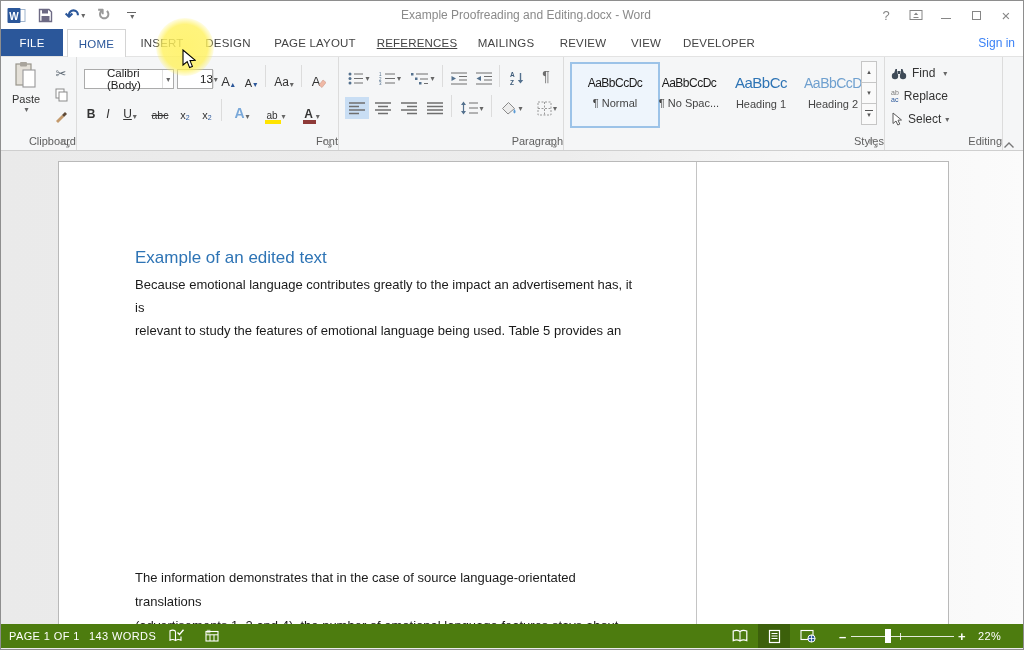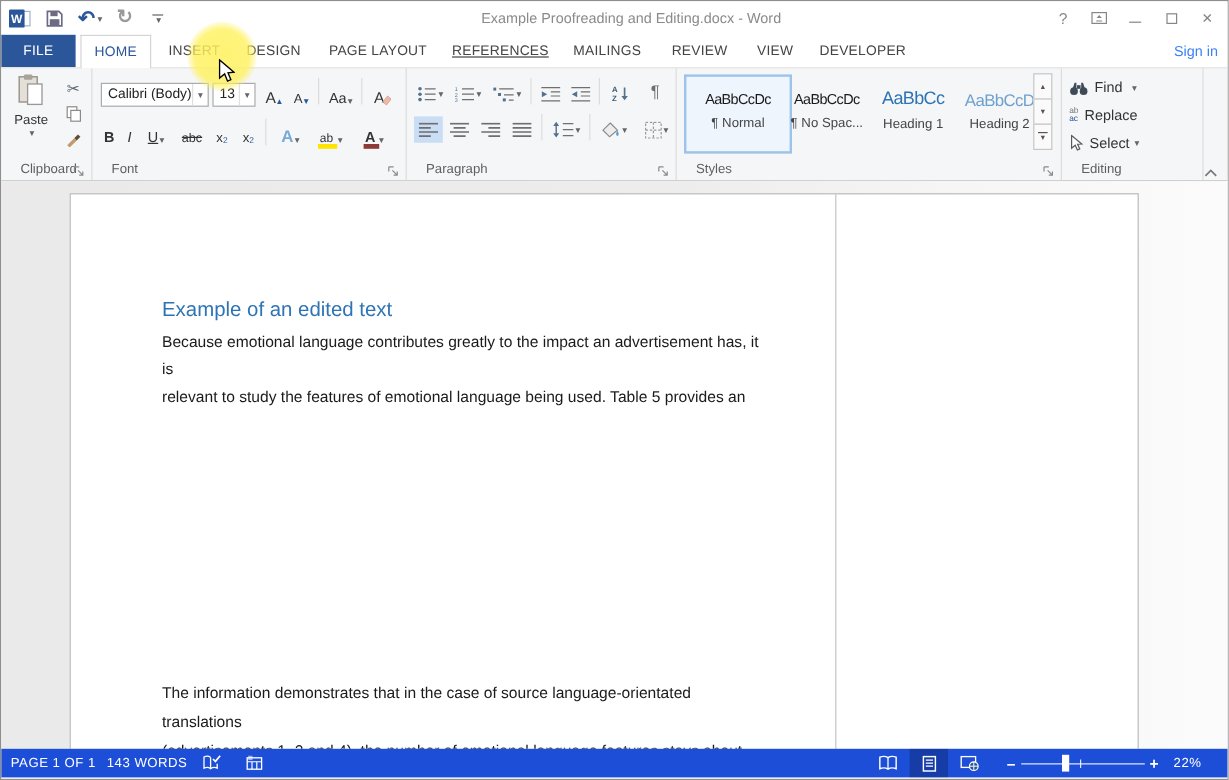--- a/index.html
+++ b/index.html
@@ -24,34 +24,34 @@
   
   .tabrow { position:absolute; left:0; top:28px; width:100%; height:27px; background:#fff; }
   .tab { position:absolute; top:0; height:27px; display:flex; align-items:center; justify-content:center; font-size:11.5px; color:#444; letter-spacing:.2px; }
   .tab-file { background:#2b579a; color:#fff; }
   .tab-home { background:#fff; color:#2b579a; border:1px solid #d4d4d4; border-bottom:none; height:28px; z-index:5; }
   .signin { position:absolute; right:8px; top:0; height:27px; display:flex; align-items:center; font-size:12px; color:#3b82f6; }
 
   
   .ribbon { position:absolute; left:0; top:55px; width:100%; height:95px; background:#f5f6f7; border-top:1px solid #e3e3e3; border-bottom:1px solid #cfcfcf; }
   .grp { position:absolute; top:0; height:93px; border-right:1px solid #dcdcdc; }
-  .grp-label { position:absolute; bottom:3px; left:16px; right:0; text-align:left; font-size:11px; color:#5f5f5f; }
+  .grp-label { position:absolute; bottom:3px; left:16px; right:0; text-align:right; font-size:11px; color:#5f5f5f; }
   .launcher { position:absolute; bottom:3px; right:3px; width:12px; height:12px; }
   .chev-collapse { position:absolute; right:6px; bottom:5px; width:14px; height:10px; }
   .icon-sep { position:absolute; top:8px; width:0; height:22px; border-left:1px solid #dcdcdc; }
 
   
   .paste-big { position:absolute; left:5px; top:4px; width:40px; height:72px; text-align:center; font-size:11px; color:#333; }
   .paste-big .lbl { margin-top:2px; }
   .clip-col { position:absolute; left:48px; top:6px; width:24px; }
   .clip-col > div { height:21px; display:flex; align-items:center; justify-content:center; }
   .glyph-cut { color:#5f6a75; font-size:13px; }
 
   
-  .combo { position:absolute; top:12px; height:20px; background:#fff; border:1px solid #ababab; display:flex; align-items:center; font-size:11.5px; color:#222; padding-left:5px; }
+  .combo { position:absolute; top:12px; height:20px; background:#fff; border:1px solid #ababab; display:flex; align-items:center; font-size:11.5px; color:#222; padding-left:22px; }
   .combo .dd { margin-left:auto; width:13px; text-align:center; color:#666; font-size:8px; border-left:1px solid #e0e0e0; align-self:stretch; line-height:19px; }
   .fbtn { position:absolute; display:flex; align-items:flex-end; justify-content:center; font-size:12px; color:#333; height:20px; }
   .frow2 { top:44px; }
   .dd8 { font-size:8px; color:#666; margin-left:1px; }
   .colorbar { position:absolute; left:2px; bottom:1px; height:4px; }
 
   
   .pbtn { position:absolute; display:flex; align-items:center; justify-content:center; height:22px; }
   .pbtn.sel { background:#c9def4; }
 
@@ -74,21 +74,21 @@
   
   .workspace { position:absolute; left:0; top:150px; width:1024px; height:473px; background:linear-gradient(to right,#eaeaea 0%, #ededed 55%, #f6f6f6 78%, #fbfbfb 100%); overflow:hidden; }
   .page { position:absolute; left:57px; top:10px; width:891px; height:520px; background:#fff; border:1px solid #b9b9b9; }
   .page-divider { position:absolute; left:637px; top:0; bottom:0; border-left:1px solid #c4c4c4; }
   .doc-heading { position:absolute; left:76px; top:86px; font-size:17px; color:#2e74b5; }
   .doc-para { position:absolute; left:76px; width:500px; font-size:13px; color:#1b1b1b; line-height:23px; }
   .doc-para.p1 { top:111px; }
   .doc-para.p2 { top:404px; line-height:24px; }
 
   
-  .statusbar { position:absolute; left:0; top:623px; width:100%; height:24px; background:#1d4ed8; color:#fff; font-size:11px; }
+  .statusbar { position:absolute; left:0; top:623px; width:100%; height:24px; background:#4d7c0f; color:#fff; font-size:11px; }
   .sb-item { position:absolute; top:0; height:24px; display:flex; align-items:center; letter-spacing:.4px; }
   .sb-icon { position:absolute; top:0; height:24px; display:flex; align-items:center; justify-content:center; width:26px; }
   .viewbtn { position:absolute; top:0; height:24px; width:32px; display:flex; align-items:center; justify-content:center; }
   .viewbtn.sel { background:rgba(0,0,0,.22); }
   .zoom-minus,.zoom-plus { position:absolute; top:0; height:24px; display:flex; align-items:center; font-weight:bold; font-size:13px; }
   .zoom-track { position:absolute; left:850px; top:11.5px; width:103px; border-top:1px solid rgba(255,255,255,.85); }
   .zoom-tick { position:absolute; left:899px; top:9px; height:7px; border-left:1px solid rgba(255,255,255,.85); }
   .zoom-thumb { position:absolute; left:884px; top:5px; width:6px; height:14px; background:#fff; }
   .bottom-strip { position:absolute; left:0; top:647px; width:100%; height:3px; background:#ececec; }
 

